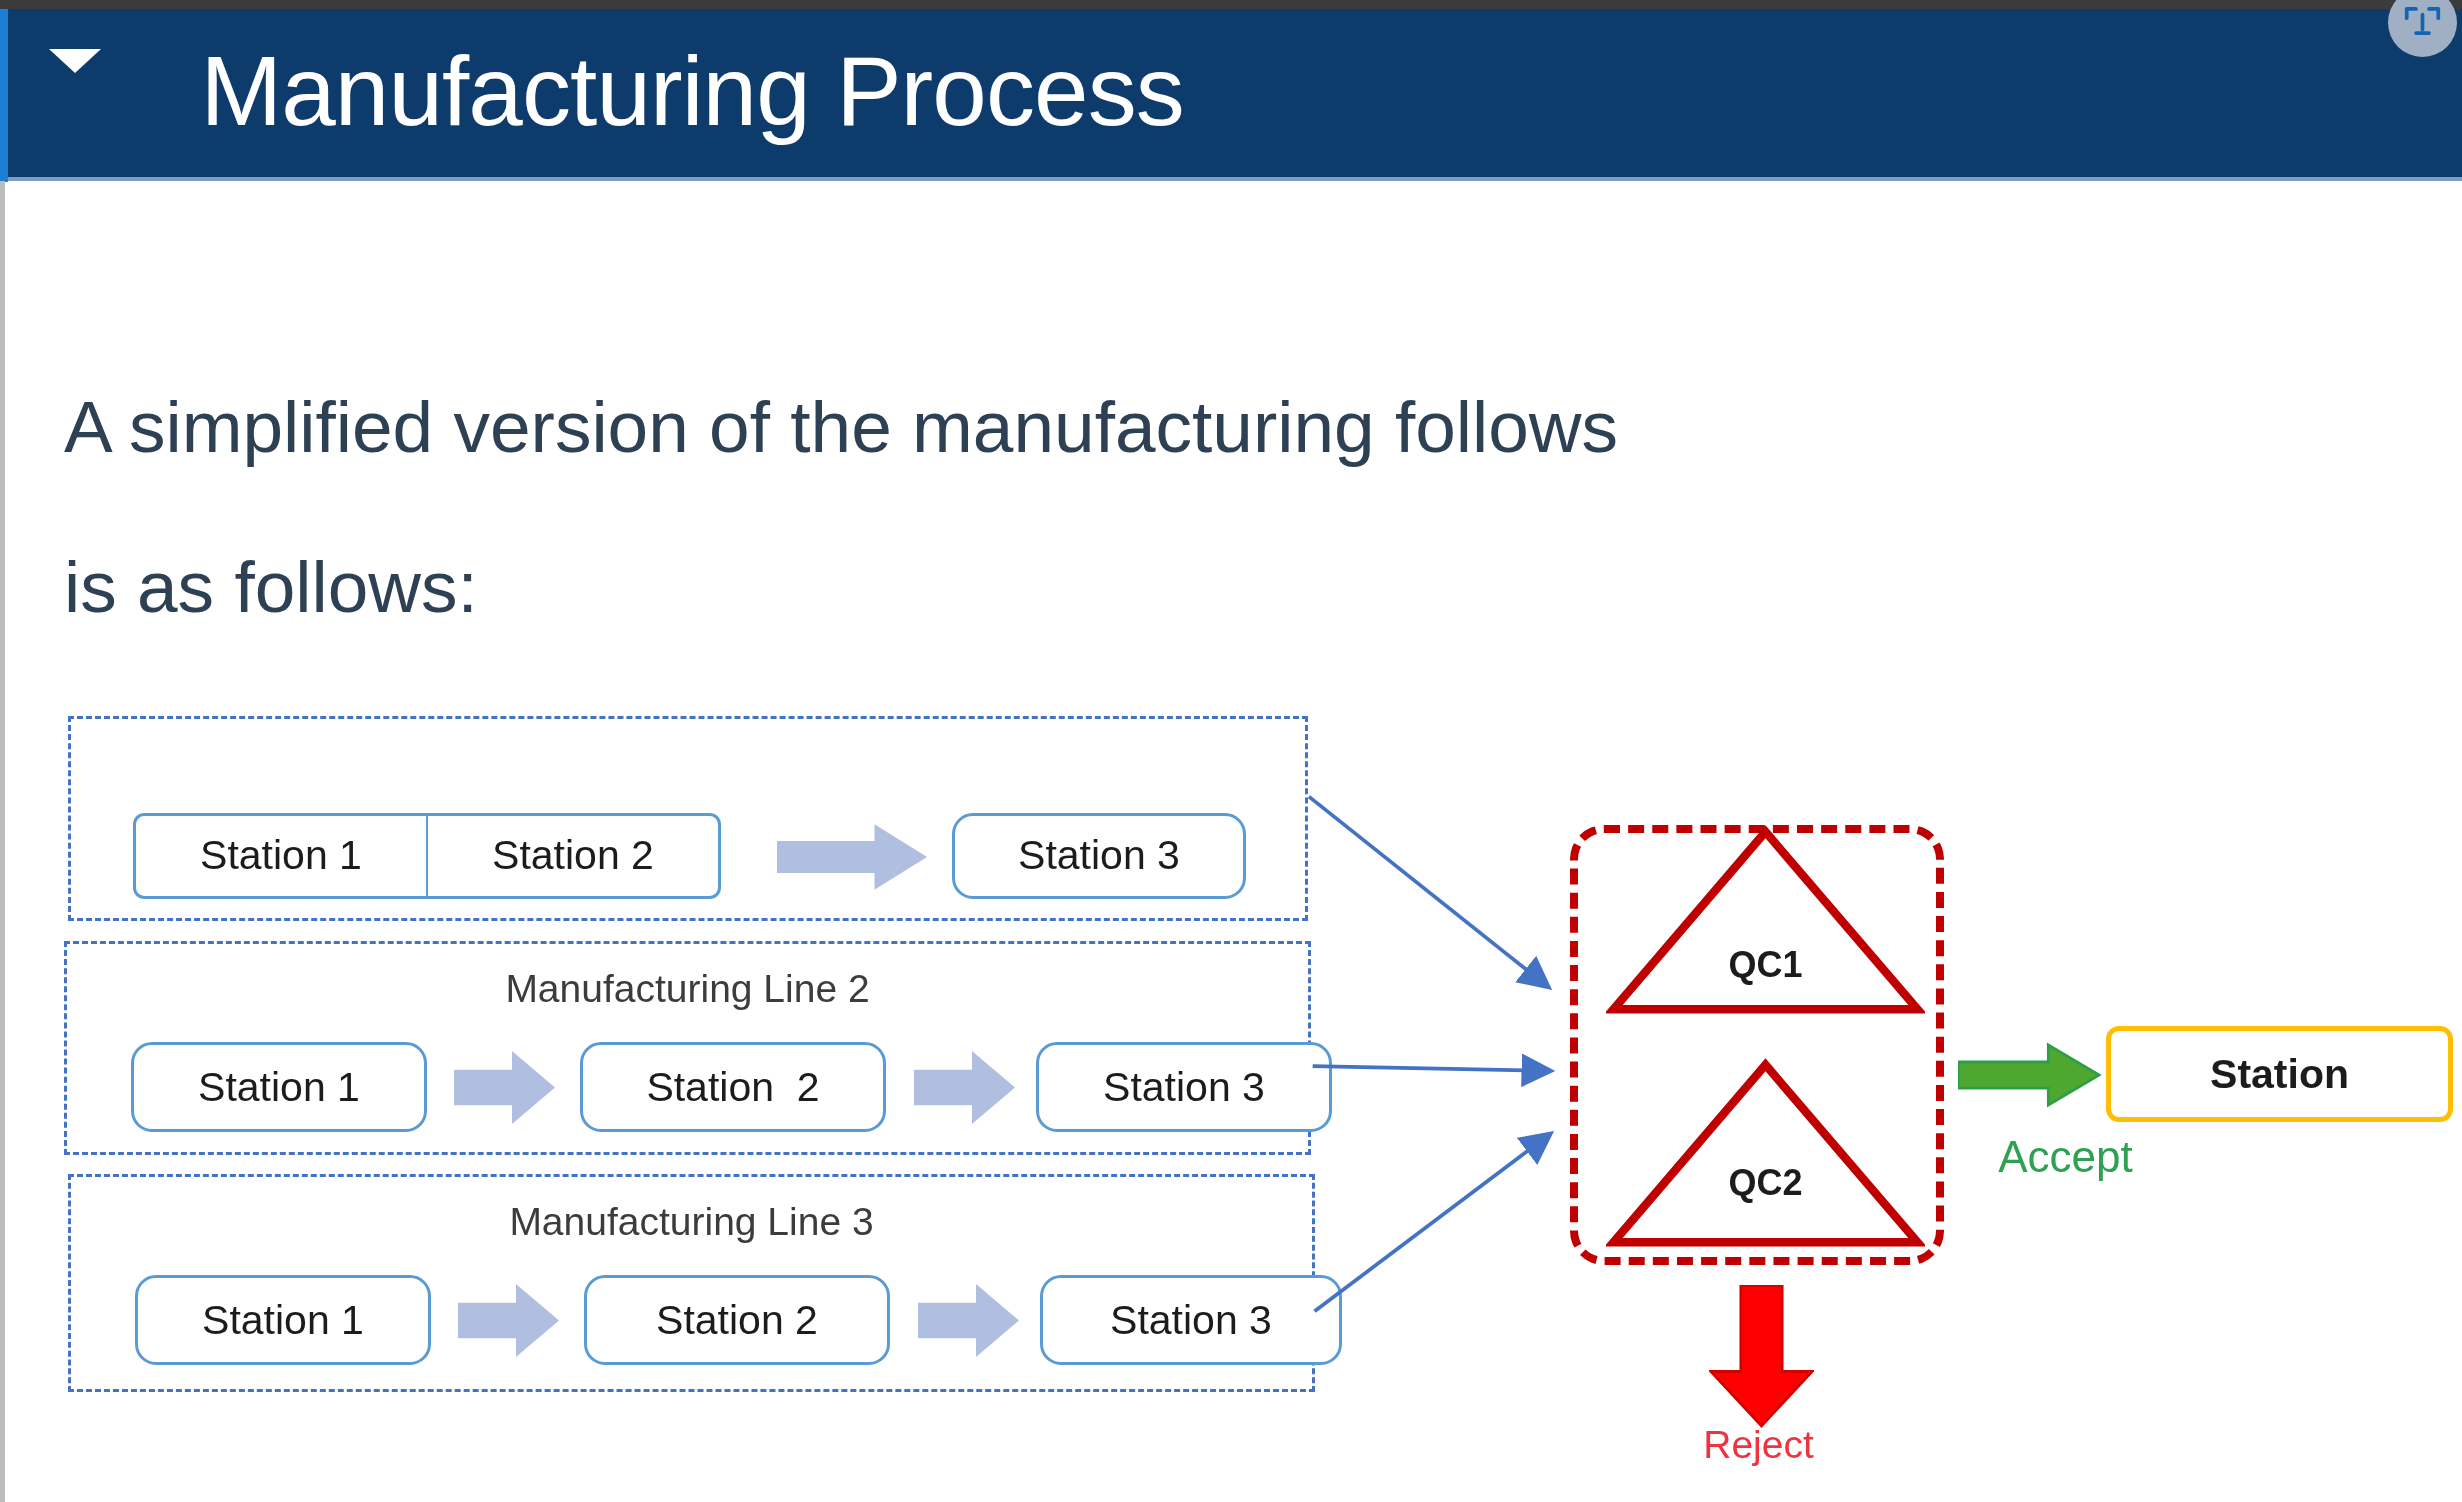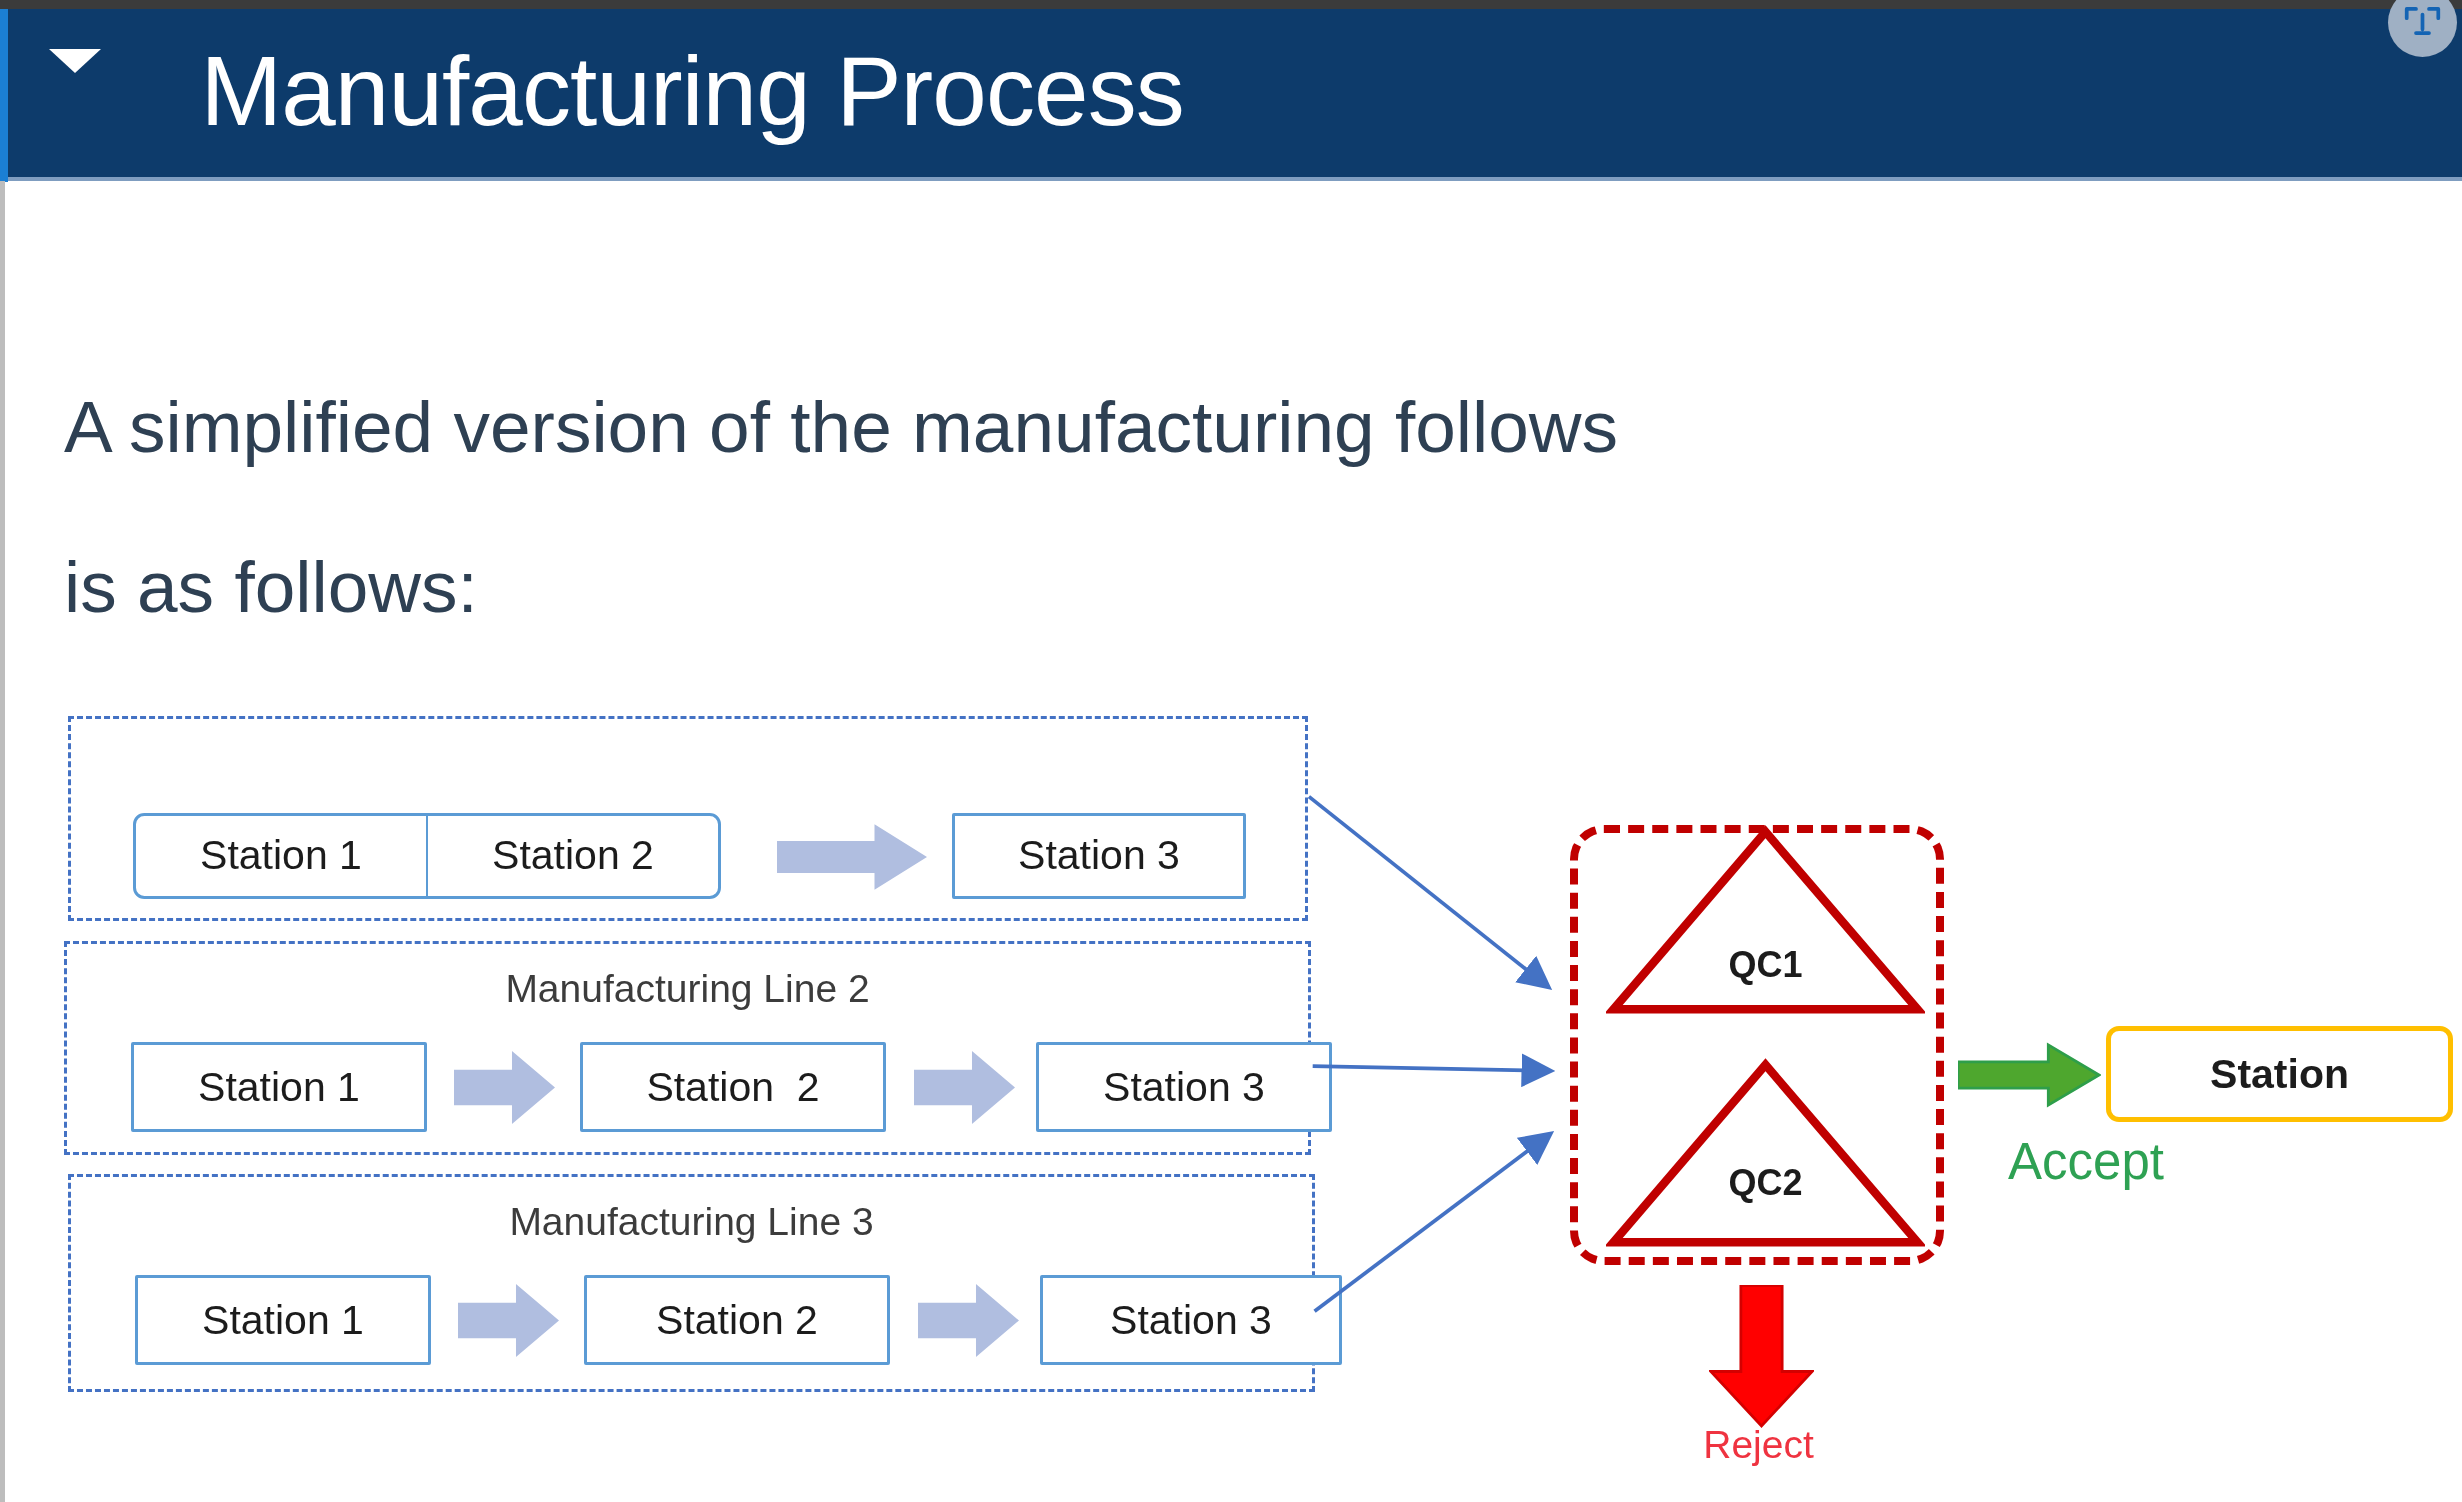--- a/index.html
+++ b/index.html
@@ -115,21 +115,21 @@
     text-align: center;
     font-size: 39px;
     color: #3c3c3c;
     font-weight: 400;
     white-space: nowrap;
   }
   .station {
     position: absolute;
     box-sizing: border-box;
     border: 3.8px solid #5b9bd5;
-    border-radius: 2px;
+    border-radius: 21px;
     background: #ffffff;
     display: flex;
     align-items: center;
     justify-content: center;
     font-size: 41px;
     color: #1c1c1c;
     white-space: pre;
   }
   .station.joined-left  { border-radius: 11.3px 0 0 11.3px; border-right-width: 1.9px; }
   .station.joined-right { border-radius: 0 11.3px 11.3px 0; border-left-width: 1.9px; }
@@ -169,22 +169,22 @@
     align-items: center;
     justify-content: center;
     font-size: 41px;
     font-weight: bold;
     color: #1c1c1c;
   }
   #accept-label {
     position: absolute;
     left: 1967px; top: 1132px;
     width: 197px;
-    text-align: right;
-    font-size: 51px;
+    text-align: center;
+    font-size: 44px;
     color: #2eа153;
     color: #2ea153;
     white-space: nowrap;
   }
   #reject-label {
     position: absolute;
     left: 1655px; top: 1423px;
     width: 207px;
     text-align: center;
     font-size: 39px;

